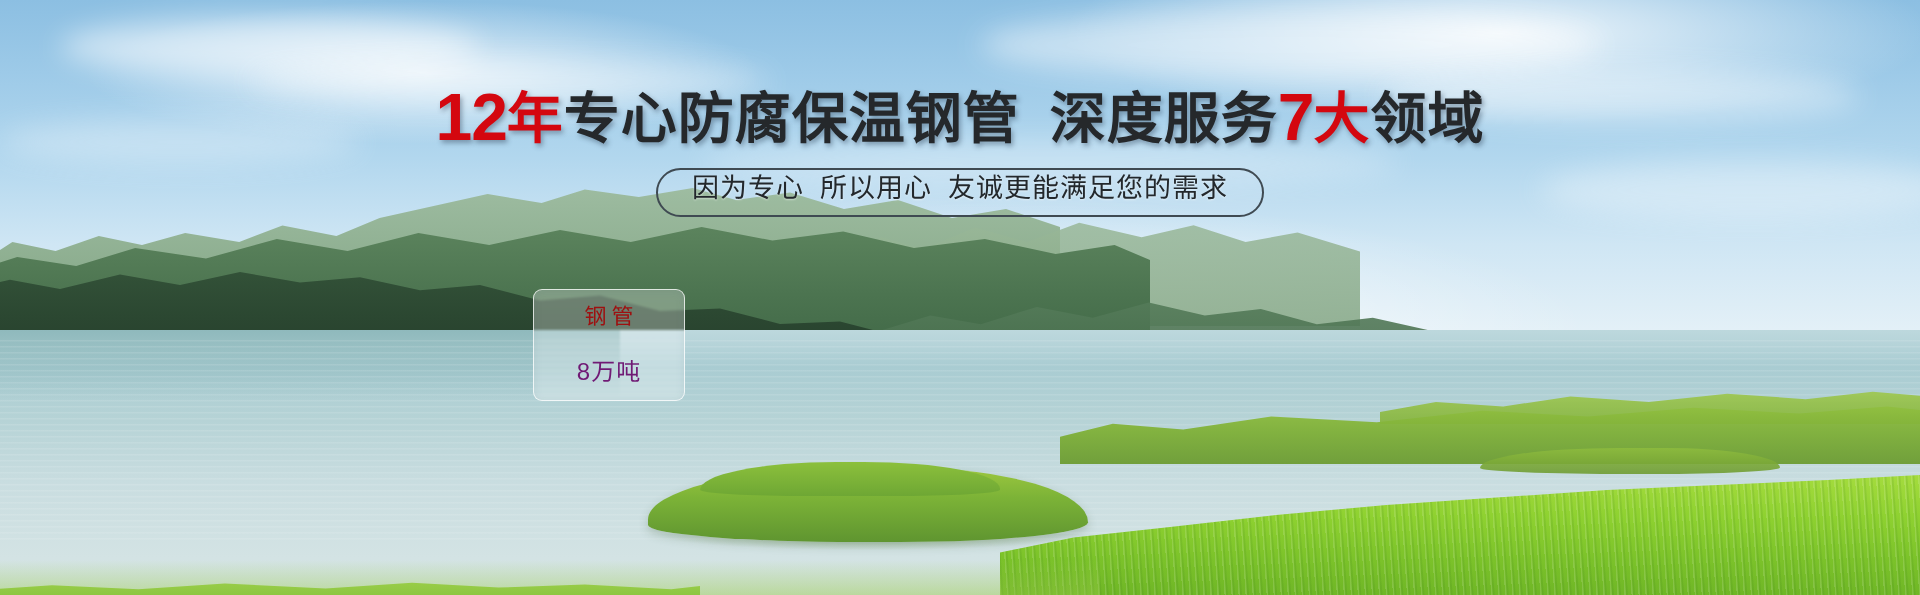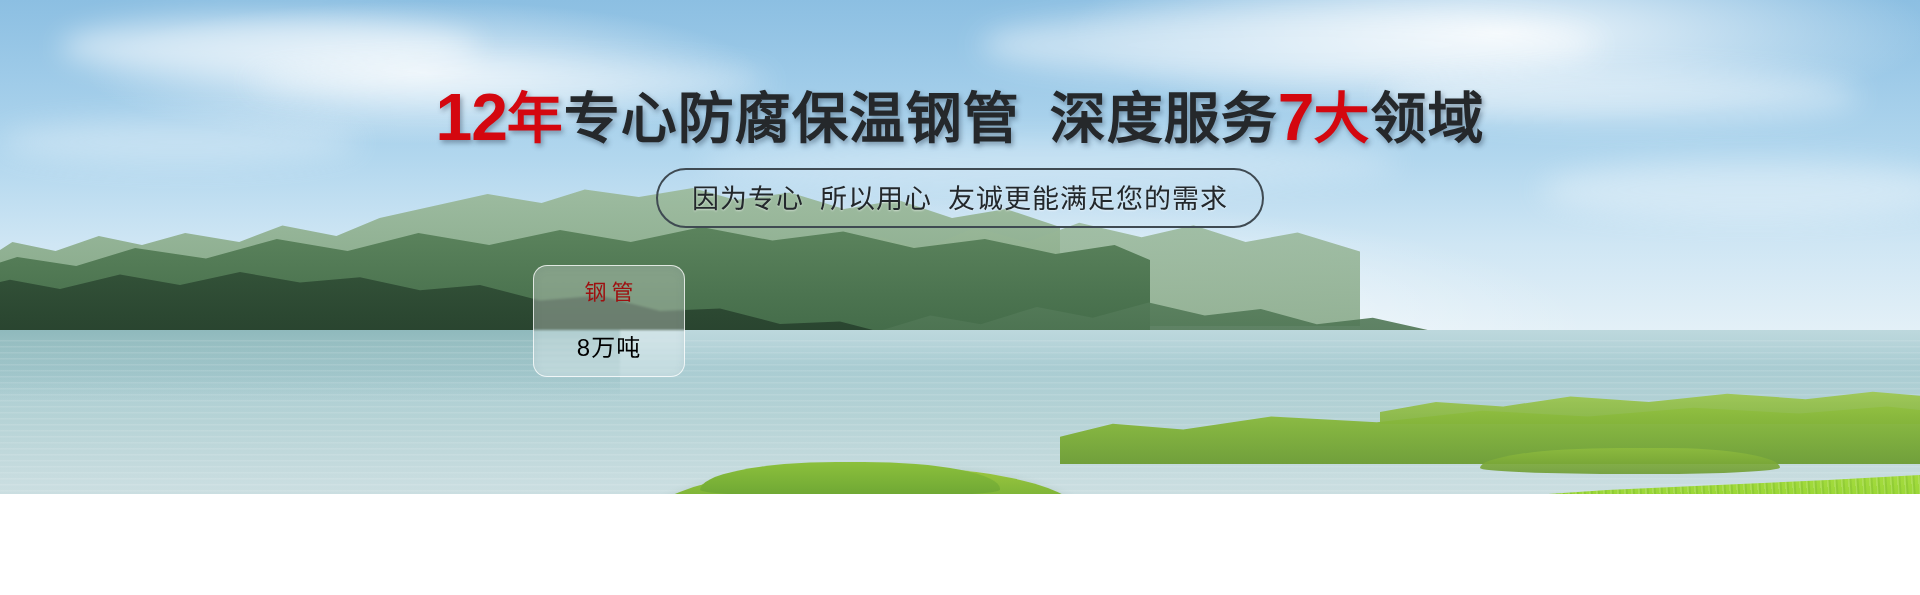--- a/index.html
+++ b/index.html
@@ -1,21 +1,21 @@
 <!DOCTYPE html>
 <html lang="zh-CN"><head>
 <meta charset="utf-8">
 <title>Banner</title>
 <style>
   html,body{margin:0;padding:0;background:#fff;}
   body{font-family:"Liberation Sans","DejaVu Sans",sans-serif;}
 
   .banner{
     position:relative;
-    width:1920px;height:494px;
+    width:1920px;height:595px;
     overflow:hidden;
     background:#bcdcf0;
   }
 
   
   .sky{
     position:absolute;left:0;top:0;width:100%;height:330px;
     background:
       radial-gradient(ellipse 700px 150px at 78% 10%, rgba(255,255,255,.85) 0%, rgba(255,255,255,0) 62%),
       radial-gradient(ellipse 520px 110px at 22% 22%, rgba(255,255,255,.72) 0%, rgba(255,255,255,0) 65%),
@@ -185,54 +185,55 @@
     letter-spacing:-1px;
     vertical-align:-2px;
   }
   .hl-gap{display:inline-block;width:30px;}
 
   
   .pill{
     position:absolute;left:50%;top:168px;transform:translateX(-50%);
     border:2px solid #3f4a52;
     border-radius:30px;
-    padding:16px 34px 13px;
+    padding:5px 34px 13px;
     font-size:27px;
     line-height:1;
     color:#23282c;
     letter-spacing:1px;
     white-space:nowrap;
     background:rgba(255,255,255,.02);
     text-shadow:0 1px 2px rgba(255,255,255,.5);
   }
   .pill-gap{display:inline-block;width:16px;}
 
   
   .cards{
     position:absolute;left:533px;top:265px;
     display:flex;
     gap:12px;
   }
   .card{
     width:150px;height:110px;
     border:1px solid rgba(255,255,255,.75);
-    border-radius:14px;
+    border-radius:9px;
     background:rgba(255,255,255,.30);
     box-shadow:0 2px 8px rgba(60,90,110,.10) inset;
     display:flex;flex-direction:column;
     align-items:center;justify-content:center;
     gap:30px;
     backdrop-filter:blur(1px);
+    margin-top:24px;
   }
   .card-title{
     font-size:22px;color:#9e1010;letter-spacing:5px;
     text-indent:5px;line-height:1;font-weight:normal;
   }
   .card-value{
-    font-size:24px;color:#000000;line-height:1;
+    font-size:24px;color:#701a75;line-height:1;
     letter-spacing:1px;white-space:nowrap;
   }
   .card-value sup{font-size:15px;vertical-align:super;}
 </style>
 </head>
 <body>
 
 <div class="banner">
 
   <div class="sky"></div>

